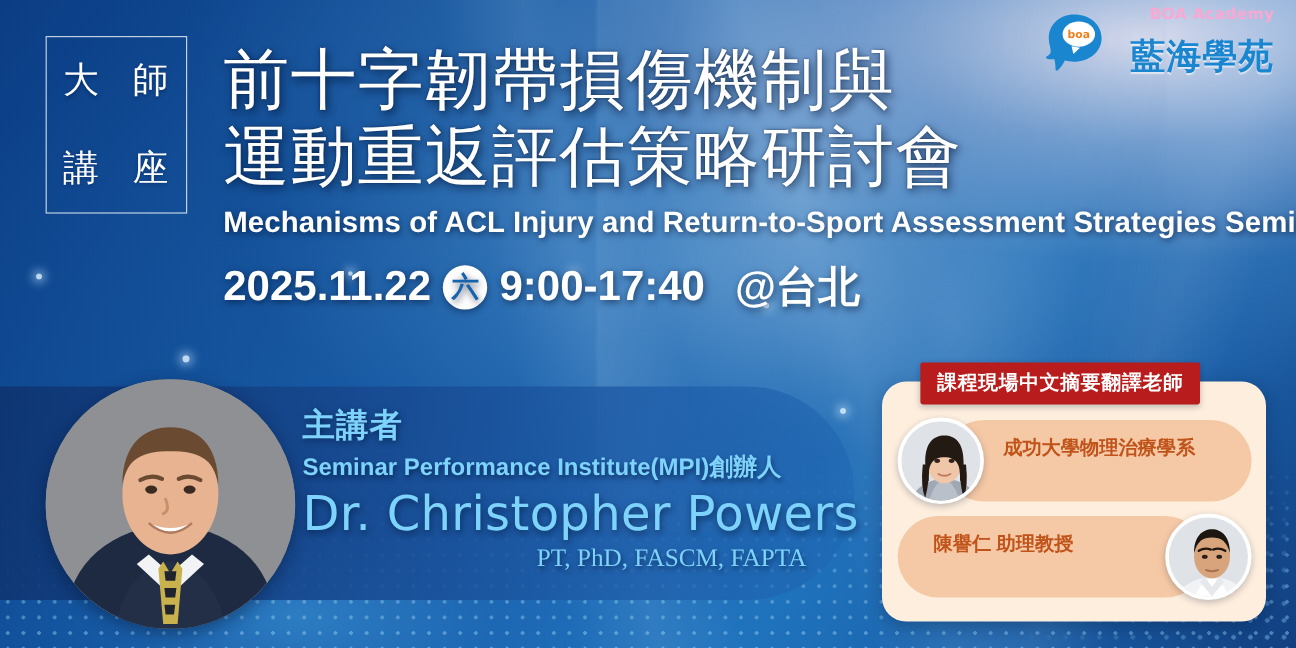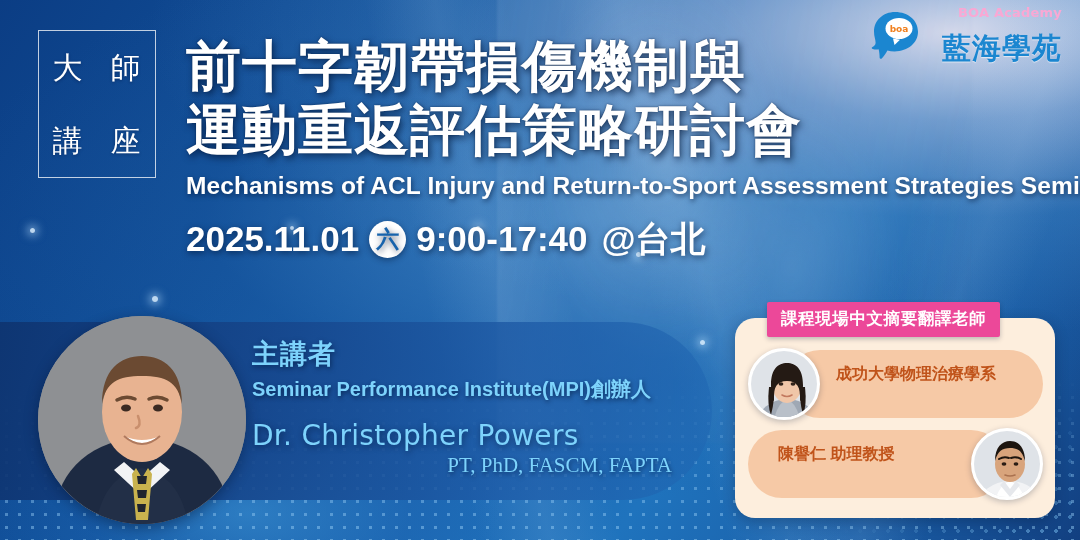--- a/index.html
+++ b/index.html
@@ -46,34 +46,34 @@
   .badge{position:absolute;left:38px;top:30px;width:118px;height:148px;
     border:1.5px solid rgba(255,255,255,.75);
     display:grid;grid-template-columns:1fr 1fr;grid-template-rows:1fr 1fr;
     align-items:center;justify-items:center;}
   .badge span{color:#fff;font-size:30px;line-height:1;letter-spacing:1px;
     font-family:"Liberation Serif","DejaVu Serif",serif;
     text-shadow:0 1px 3px rgba(0,20,60,.45);}
 
   
   .title-wrap{position:absolute;left:186px;top:34px;width:870px;}
-  .title-line{color:#fff;font-size:55px;font-weight:bold;line-height:1.17;
+  .title-line{color:#fff;font-size:55px;font-weight:normal;line-height:1.17;
     letter-spacing:1px;white-space:nowrap;
     text-shadow:2px 3px 7px rgba(2,20,52,.70), 0 0 2px rgba(2,20,52,.6);}
   .subtitle{margin-top:9px;color:#fff;font-size:24.5px;font-weight:bold;
     letter-spacing:.1px;white-space:nowrap;
     text-shadow:1px 2px 5px rgba(2,20,52,.65);}
   .dateline{margin-top:16px;display:flex;align-items:center;gap:10px;
     color:#fff;font-size:35px;font-weight:bold;white-space:nowrap;
     text-shadow:1px 2px 6px rgba(2,20,52,.65);}
   .daychip{width:37px;height:37px;border-radius:50%;background:#fff;
     color:#1763ac;font-size:23px;font-weight:bold;
     display:flex;align-items:center;justify-content:center;
     box-shadow:0 2px 6px rgba(2,20,52,.45);}
-  .loc{margin-left:4px;}
+  .loc{margin-left:15px;}
 
   
   .logo{position:absolute;right:18px;top:6px;display:flex;align-items:center;gap:19px;}
   .logo-head{width:54px;height:54px;position:relative;flex:none;}
   .logo-text{display:flex;flex-direction:column;align-items:flex-end;line-height:1;}
   .logo-en{color:#f9a8d4;font-size:13px;font-weight:bold;letter-spacing:.2px;
     font-family:"DejaVu Sans",sans-serif;}
   .logo-cn{color:#1b86d0;font-size:29px;font-weight:bold;letter-spacing:1px;margin-top:15px;
     font-family:"Liberation Sans",sans-serif;
     text-shadow:0 1px 1px rgba(255,255,255,.6);text-align:right;}
@@ -82,32 +82,32 @@
   .speaker-band{position:absolute;left:0;top:322px;width:712px;height:178px;
     border-top-right-radius:92px;border-bottom-right-radius:92px;
     background:linear-gradient(100deg, rgba(14,52,112,.92) 0%, rgba(22,70,140,.88) 38%, rgba(30,92,168,.80) 72%, rgba(32,104,180,.55) 100%);}
   .avatar{position:absolute;left:38px;top:316px;width:208px;height:208px;border-radius:50%;
     overflow:hidden;background:#8e9093;box-shadow:0 4px 14px rgba(0,20,50,.45);}
   .speaker-text{position:absolute;left:252px;top:336px;width:420px;color:#7dd3fc;}
   .sp-role{font-size:27px;font-weight:bold;letter-spacing:1px;
     text-shadow:1px 2px 5px rgba(2,20,52,.6);}
   .sp-org{font-size:20px;font-weight:bold;margin-top:4px;white-space:nowrap;
     text-shadow:1px 2px 4px rgba(2,20,52,.6);}
-  .sp-name{font-size:28px;font-weight:400;margin-top:16px;letter-spacing:.3px;white-space:nowrap;
+  .sp-name{font-size:40px;font-weight:400;margin-top:3px;letter-spacing:.3px;white-space:nowrap;
     font-family:"DejaVu Sans",sans-serif;
     text-shadow:1px 2px 6px rgba(2,20,52,.6);}
   .sp-cred{font-size:21px;text-align:right;margin-top:1px;
     font-family:Liberation Serif, serif;
     text-shadow:1px 2px 4px rgba(2,20,52,.6);}
 
   
   .tr-panel{position:absolute;left:735px;top:318px;width:320px;height:200px;
     background:#fdeedd;border-radius:20px;box-shadow:0 4px 14px rgba(0,20,50,.30);}
   .tr-header{position:absolute;left:767px;top:302px;
-    background:#ec4899;color:#fff;font-size:16.5px;font-weight:bold;
+    background:#b91c1c;color:#fff;font-size:16.5px;font-weight:bold;
     padding:6px 14px 7px;letter-spacing:.6px;border-radius:2px;
     box-shadow:0 2px 5px rgba(0,20,50,.25);}
   .tr-row{position:absolute;display:flex;align-items:center;}
   .tr-row1{left:748px;top:348px;width:295px;height:72px;}
   .tr-row2{left:748px;top:428px;width:295px;height:72px;}
   .tr-pill{position:absolute;background:#f6c9a6;border-radius:36px;height:68px;}
   .tr-pill1{left:38px;width:257px;}
   .tr-pill2{left:0;width:257px;}
   .tr-photo{position:absolute;width:72px;height:72px;border-radius:50%;
     background:#fff;border:3px solid #fff;overflow:hidden;
@@ -142,21 +142,21 @@
     <span>講</span>
     <span>座</span>
   </div>
 
   <div class="title-wrap">
     <div class="title-line">前十字韌帶損傷機制與</div>
     <div class="title-line">運動重返評估策略研討會</div>
     <div class="subtitle">Mechanisms of ACL Injury and Return-to-Sport Assessment Strategies Seminar</div>
 
     <div class="dateline">
-      <span>2025.11.01</span>
+      <span>2025.11.22</span>
       <span class="daychip">六</span>
       <span>9:00-17:40</span>
       <span class="loc">@台北</span>
     </div>
   </div>
 
   <div class="logo">
     <div class="logo-head">
       <svg viewBox="0 0 54 54" width="54" height="54" aria-hidden="true">
         <path d="M30 4C18 4 9 12.5 9 23.5c0 5 1.6 8 1.6 11.2 0 2.2-1.4 3.2-3.1 4.2-1.1.6-1.1 1.6.2 2 2.2.7 4.3.7 5.9.3.6 2.4 1 5.2 1 8.3 0 1.2 1.3 1.8 2.2.9 2.3-2.3 4.3-5.2 5.6-7.9 2.2.6 4.6.9 7.1.9 13.5 0 23.5-8.6 23.5-19.6C53 12.5 43.5 4 30 4z" fill="#1b86d0" transform="translate(-4,0) scale(1.0)"></path>

